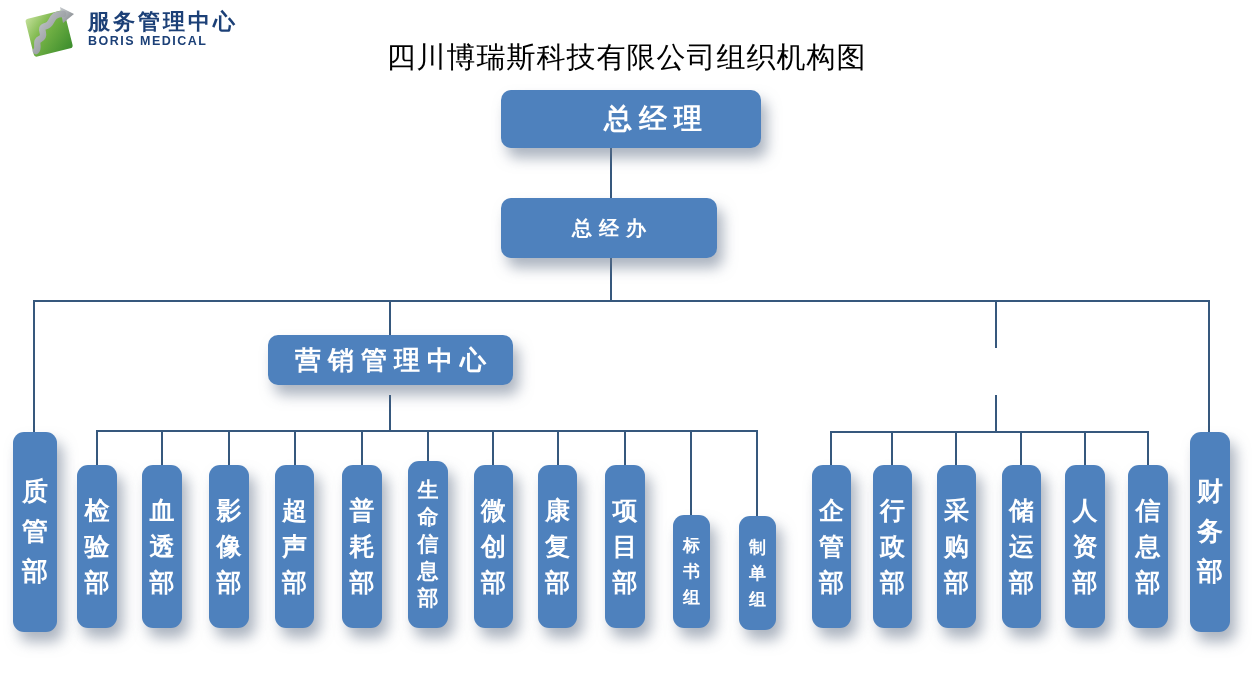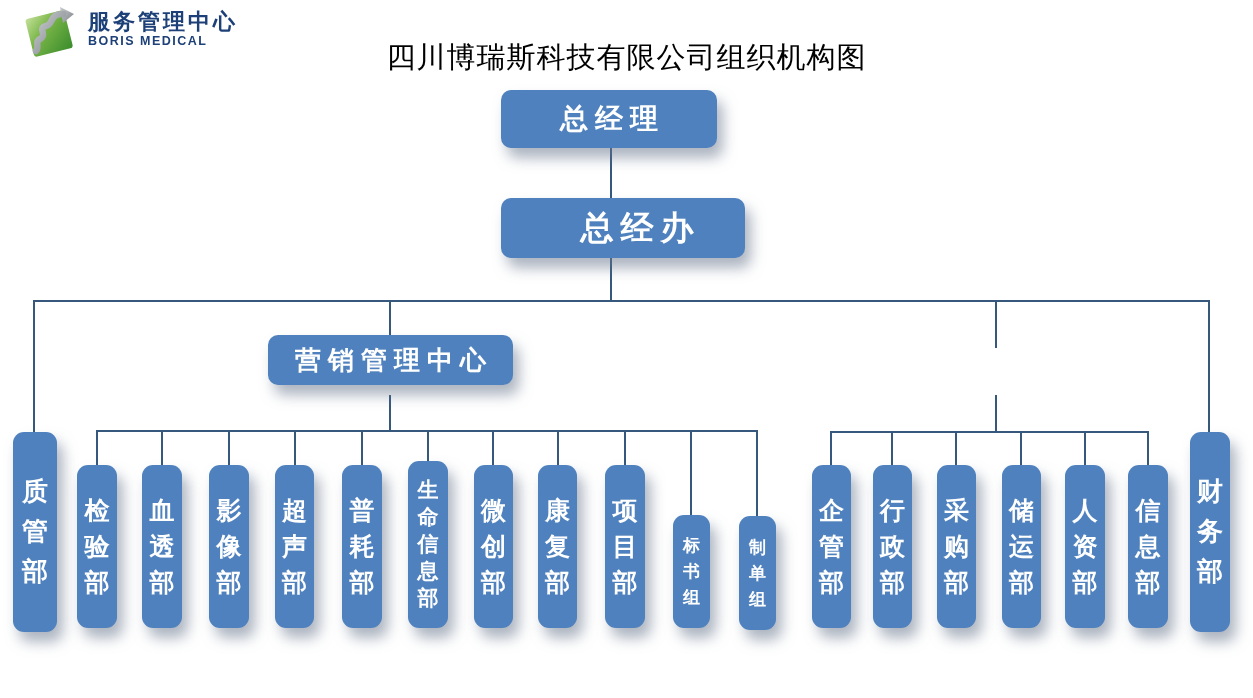--- a/index.html
+++ b/index.html
@@ -83,24 +83,24 @@
       <div class="cline" style="left: 690px; top: 430px; width: 2px; height: 85px;"></div>
       <div class="cline" style="left: 756px; top: 430px; width: 2px; height: 86px;"></div>
       <div class="cline" style="left: 995px; top: 395px; width: 2px; height: 37px;"></div>
       <div class="cline" style="left: 831px; top: 431px; width: 318px; height: 2px;"></div>
       <div class="cline" style="left: 830px; top: 431px; width: 2px; height: 34px;"></div>
       <div class="cline" style="left: 891px; top: 431px; width: 2px; height: 34px;"></div>
       <div class="cline" style="left: 955px; top: 431px; width: 2px; height: 34px;"></div>
       <div class="cline" style="left: 1020px; top: 431px; width: 2px; height: 34px;"></div>
       <div class="cline" style="left: 1084px; top: 431px; width: 2px; height: 34px;"></div>
       <div class="cline" style="left: 1147px; top: 431px; width: 2px; height: 34px;"></div>
-      <div class="node hnode" style="left: 501px; top: 90px; width: 216px; height: 58px; font-size: 28px;">
+      <div class="node hnode" style="left: 501px; top: 90px; width: 216px; height: 58px; font-size: 28px; padding-left: 44px;">
         <span>总经理</span>
       </div>
-      <div class="node hnode" style="left: 501px; top: 198px; width: 216px; height: 60px; font-size: 33px; padding-left: 28px;">
+      <div class="node hnode" style="left: 501px; top: 198px; width: 216px; height: 60px; font-size: 20px;">
         <span>总经办</span>
       </div>
       <div class="node vnode" style="left: 13px; top: 432px; width: 44px; height: 200px; font-size: 26px; row-gap: 14px;">
         <span>质</span>
         <span>管</span>
         <span>部</span>
       </div>
       <div class="node hnode" style="left: 268px; top: 335px; width: 245px; height: 50px; font-size: 26px;">
         <span>营销管理中心</span>
       </div>

